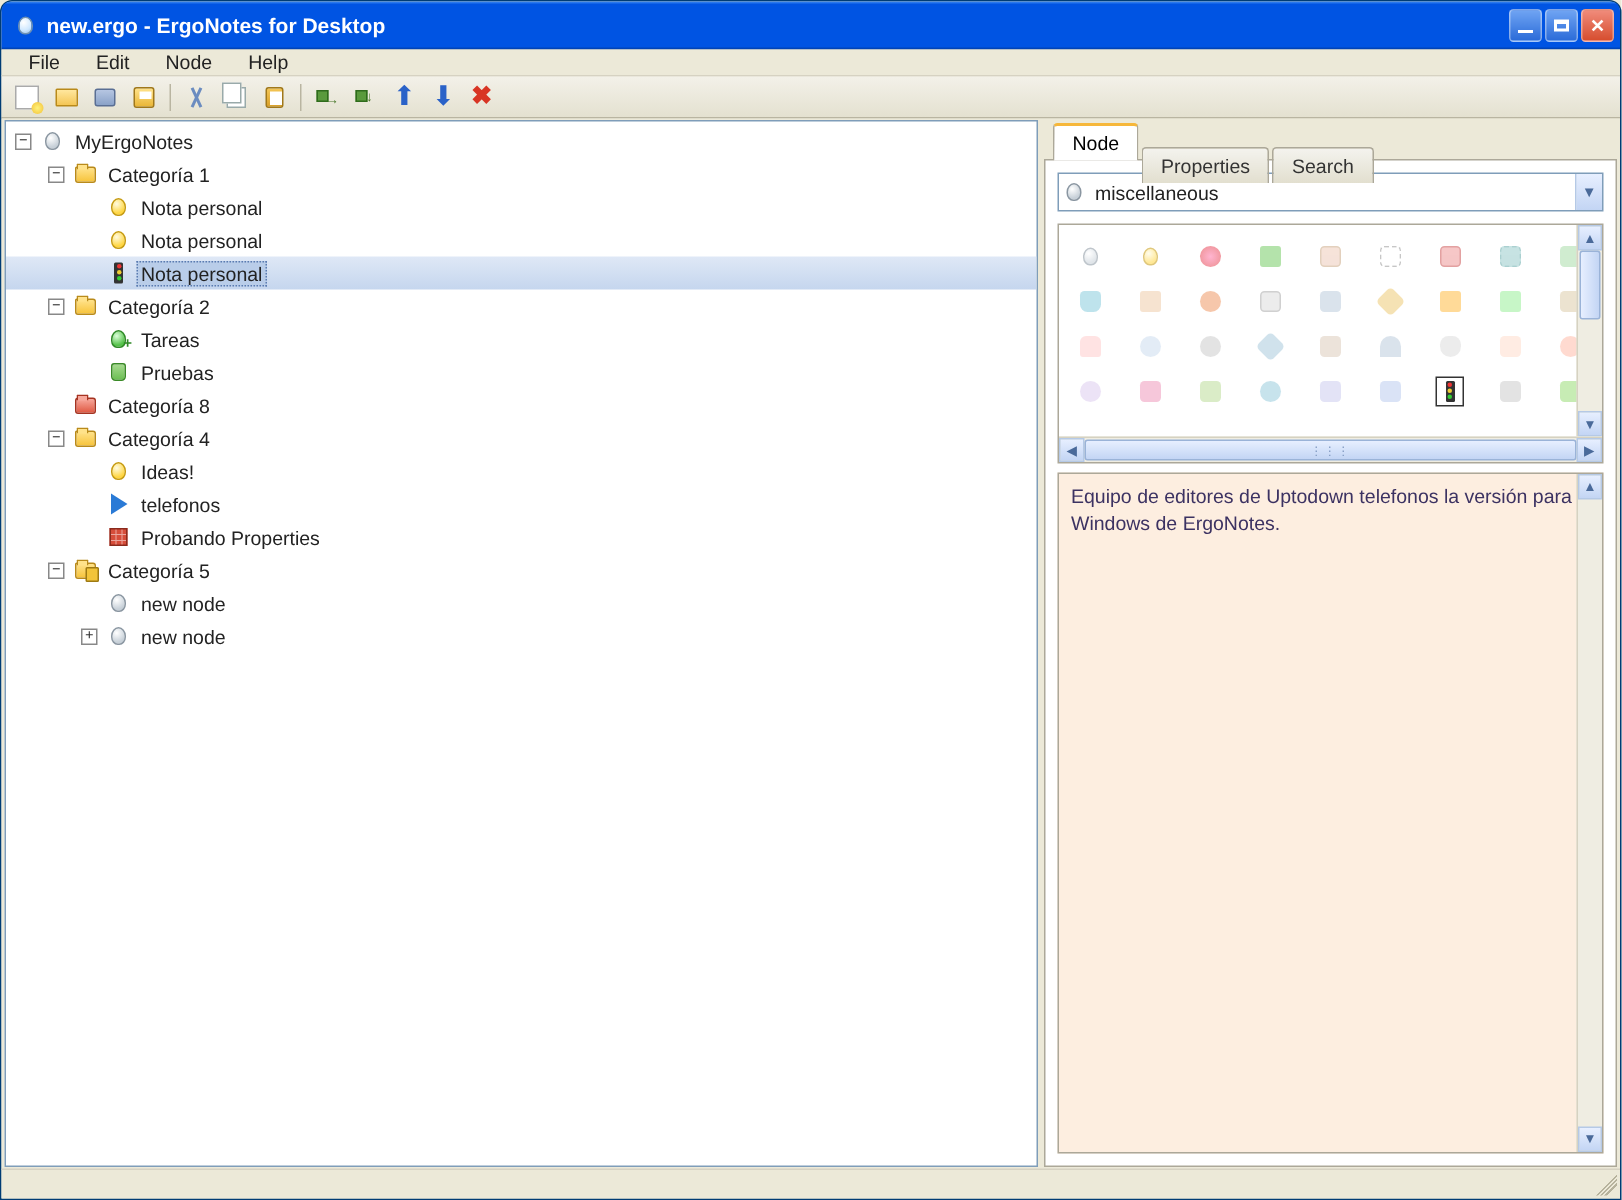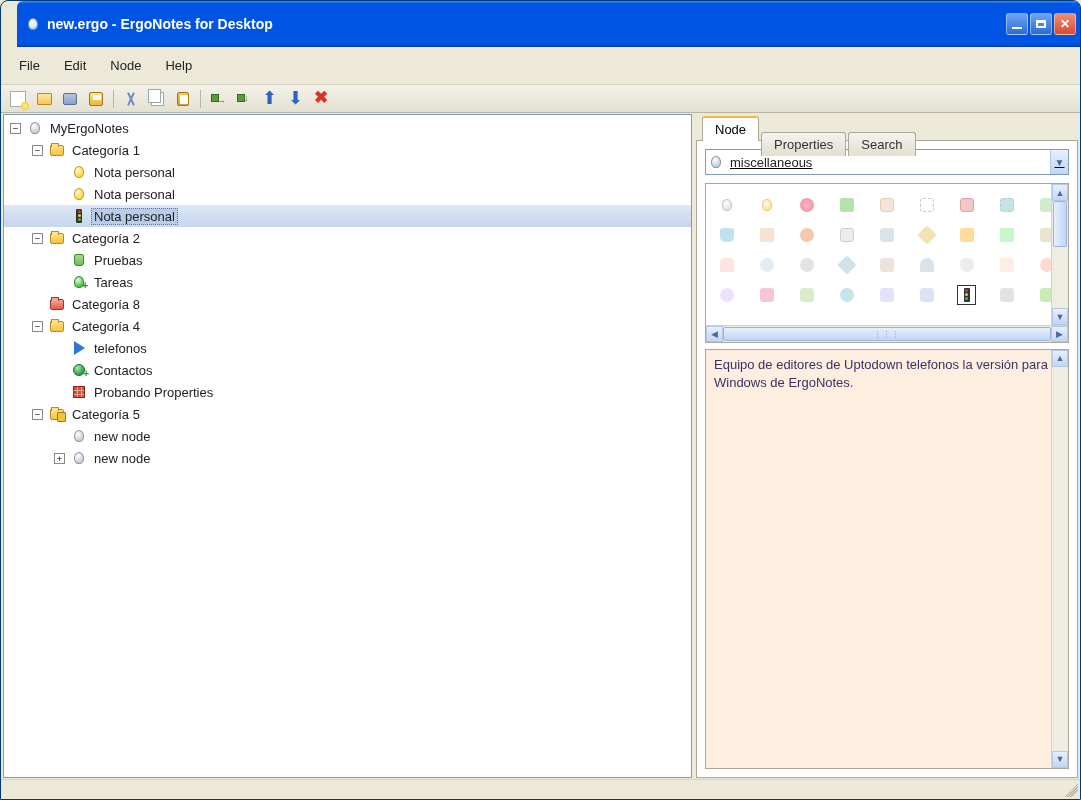--- a/index.html
+++ b/index.html
@@ -18,30 +18,29 @@
     height: 800px;
     background: #ece9d8;
     border: 1px solid #003c74;
     border-radius: 8px 8px 0 0;
     position: relative;
     display: flex;
     flex-direction: column;
   }
   
   .titlebar {
-    height: 46px;
+    height: 32px;
     background: linear-gradient(to bottom, #3f8cf3 0%, #0054e3 6%, #0054e3 94%, #003ba0 100%);
     border-radius: 6px 6px 0 0;
     display: flex;
     align-items: center;
     color: #fff;
     font-weight: bold;
     font-size: 14px;
     padding: 0 4px;
-    margin-left: 16px;
   }
   .titlebar .appicon {
     margin: 0 6px 0 4px;
     width: 16px; height: 16px;
     display: flex;
     align-items: center;
     justify-content: center;
   }
   .titlebar .bulb {
     width: 10px; height: 12px;
@@ -69,21 +68,21 @@
   .winbtn.close {
     background: linear-gradient(to bottom, #f08b7b, #d64d2e);
   }
   .winbtn.min .g { width: 10px; height: 2px; background: #fff; margin-top: 8px; }
   .winbtn.max .g { width: 10px; height: 8px; border: 2px solid #fff; border-top-width: 3px; }
 
   
   .menubar {
     background: #ece9d8;
     border-bottom: 1px solid #d6d2c2;
-    height: 38px;
+    height: 18px;
     display: flex;
     align-items: center;
     padding: 0 6px;
   }
   .menubar .item {
     padding: 3px 12px;
     color: #222;
   }
 
   
@@ -247,21 +246,20 @@
     flex-direction: column;
     padding: 8px;
     min-height: 0;
   }
   .combo {
     display: flex;
     border: 1px solid #7f9db9;
     height: 26px;
     align-items: center;
     background: #fff;
-    text-decoration: underline;
   }
   .combo .cicon { width: 20px; display: flex; justify-content: center; }
   .combo .ctext { flex: 1; padding: 0 4px; color: #222; }
   .combo .cdrop {
     width: 18px; height: 100%;
     background: linear-gradient(#e7efff, #c3d5f4);
     border-left: 1px solid #b5c9e6;
     display: flex; align-items: center; justify-content: center;
     color: #4a6a9a; font-size: 10px;
   }
@@ -466,68 +464,68 @@
         <span class="nicon">
             <span class="ic-folder"></span>
           </span>
         <span class="nlabel">Categoría 2</span>
       </div>
       <div class="trow">
         <span class="ind"></span>
           <span class="ind"></span>
         <span class="tw blank"></span>
         <span class="nicon">
+            <span class="ic-task"></span>
+          </span>
+        <span class="nlabel">Tareas</span>
+      </div>
+      <div class="trow">
+        <span class="ind"></span>
+          <span class="ind"></span>
+        <span class="tw blank"></span>
+        <span class="nicon">
             <span class="ic-trash"></span>
           </span>
         <span class="nlabel">Pruebas</span>
       </div>
-      <div class="trow">
-        <span class="ind"></span>
-          <span class="ind"></span>
+
+      <div class="trow">
+        <span class="ind"></span>
         <span class="tw blank"></span>
         <span class="nicon">
-            <span class="ic-task"></span>
-          </span>
-        <span class="nlabel">Tareas</span>
-      </div>
-
-      <div class="trow">
-        <span class="ind"></span>
-        <span class="tw blank"></span>
-        <span class="nicon">
             <span class="ic-redfolder"></span>
           </span>
         <span class="nlabel">Categoría 8</span>
       </div>
 
       <div class="trow">
         <span class="ind"></span>
         <span class="tw">−</span>
         <span class="nicon">
             <span class="ic-folder"></span>
           </span>
         <span class="nlabel">Categoría 4</span>
       </div>
       <div class="trow">
         <span class="ind"></span>
           <span class="ind"></span>
           <span class="tw blank"></span>
         <span class="nicon">
+            <span class="ic-bulb-on"></span>
+          </span>
+        <span class="nlabel">Ideas!</span>
+      </div>
+      <div class="trow">
+        <span class="ind"></span>
+          <span class="ind"></span>
+          <span class="tw blank"></span>
+        <span class="nicon">
             <span class="ic-play"></span>
           </span>
         <span class="nlabel">telefonos</span>
-      </div>
-      <div class="trow">
-        <span class="ind"></span>
-          <span class="ind"></span>
-          <span class="tw blank"></span>
-        <span class="nicon">
-            <span class="ic-world"></span>
-          </span>
-        <span class="nlabel">Contactos</span>
       </div>
       <div class="trow">
         <span class="ind"></span>
           <span class="ind"></span>
           <span class="tw blank"></span>
         <span class="nicon">
             <span class="ic-grid"></span>
           </span>
         <span class="nlabel">Probando Properties</span>
       </div>

